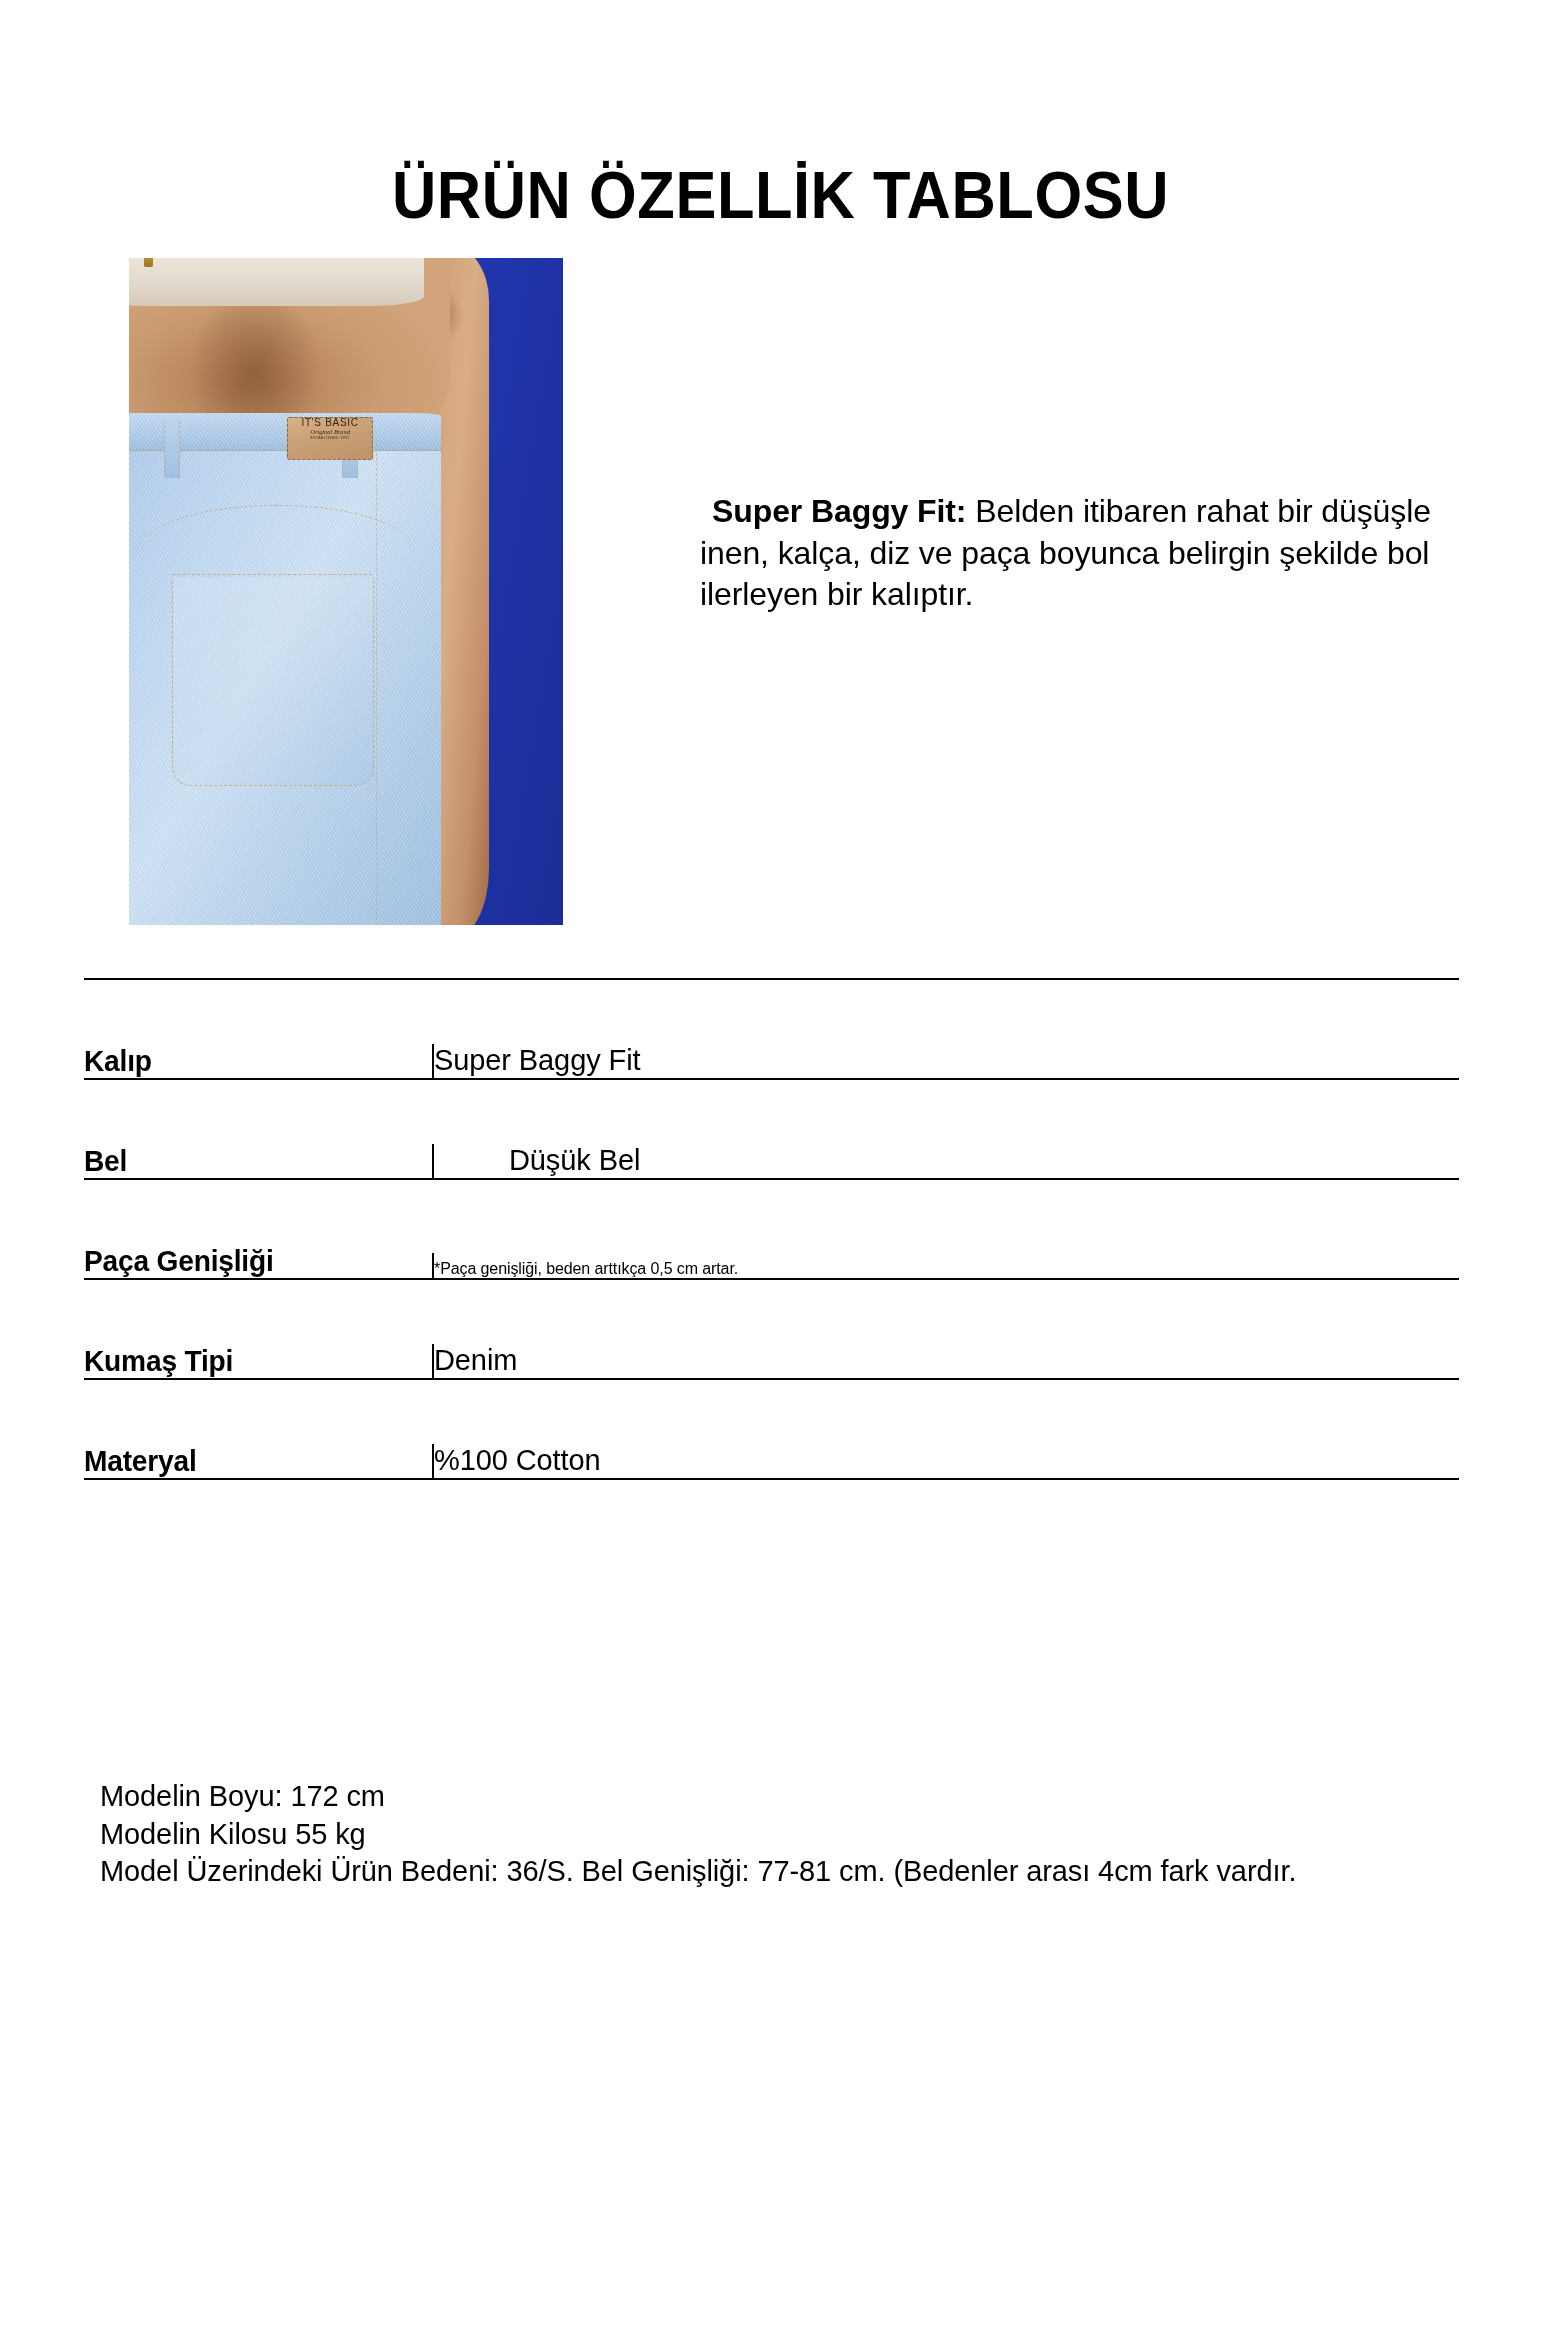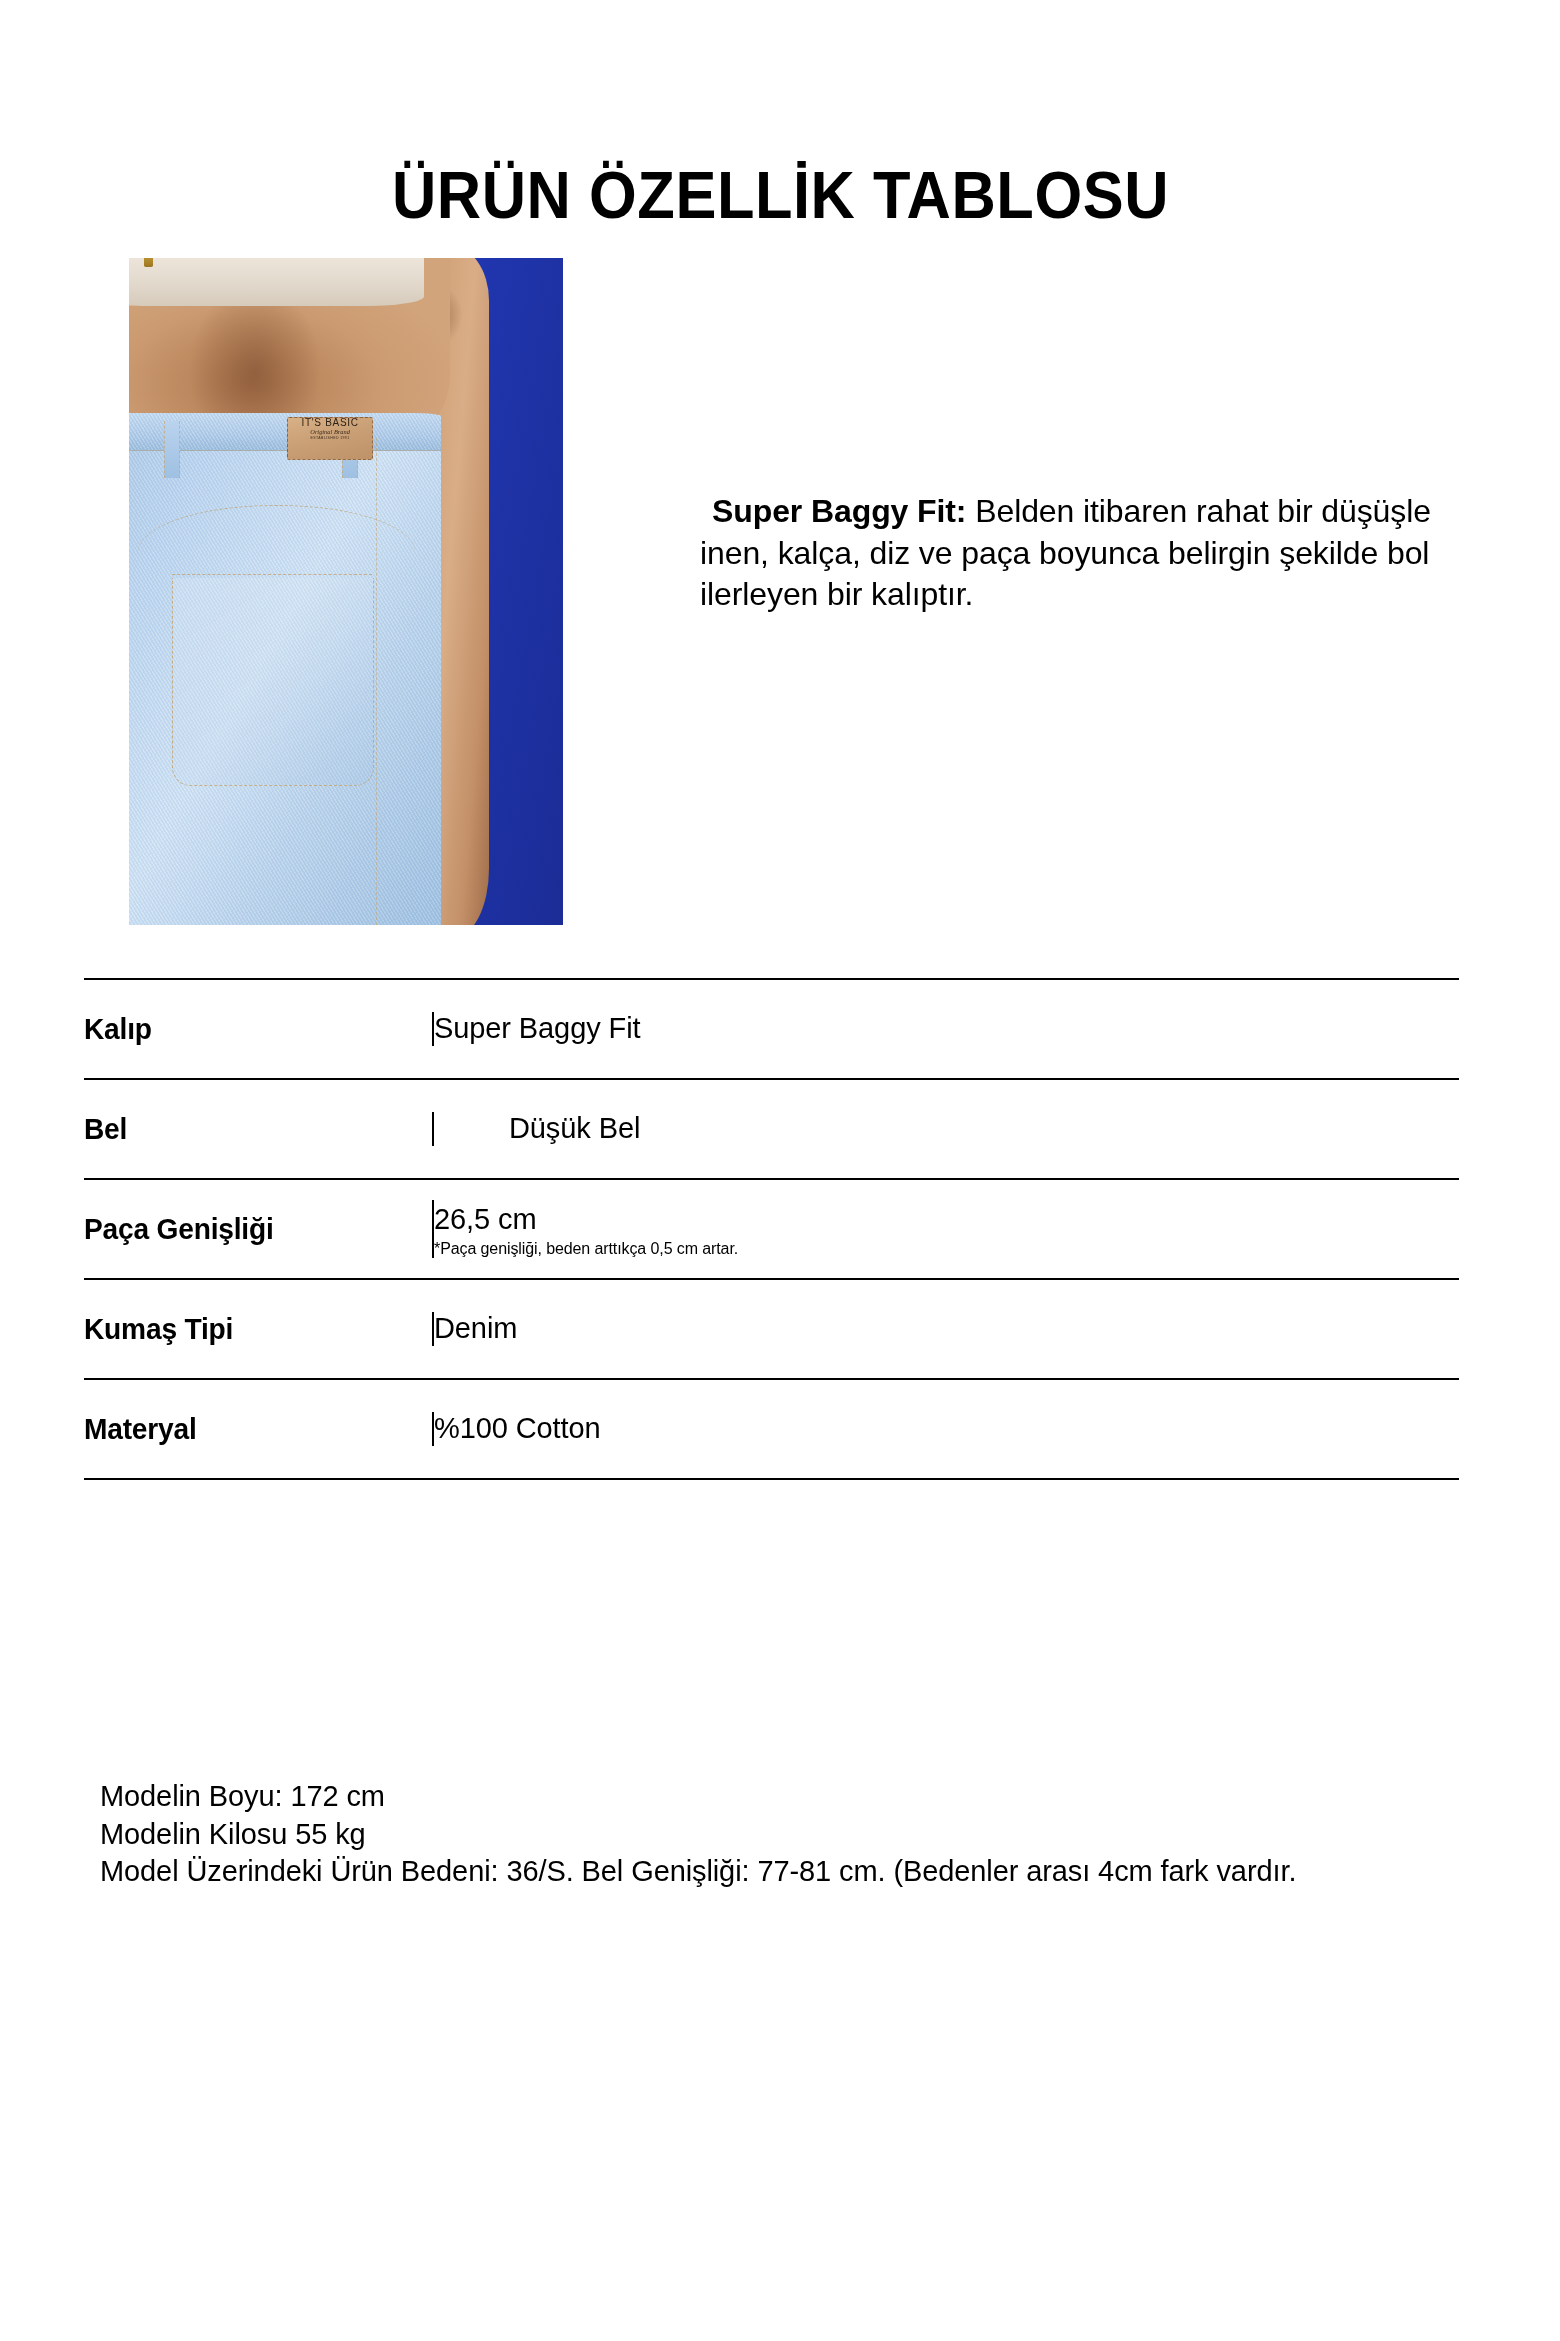--- a/index.html
+++ b/index.html
@@ -236,21 +236,21 @@
     position: absolute;
     left: 84px;
     top: 978px;
     width: 1375px;
     border-top: 2.9px solid #000;
     border-bottom: 2.9px solid #000;
     box-sizing: border-box;
   }
   .spec-row {
     display: flex;
-    align-items: center;
+    align-items: flex-end;
     border-bottom: 2.3px solid #000;
     min-height: 98px;
   }
   .spec-row:last-child {
     border-bottom: none;
   }
   .spec-label {
     width: 348px;
     flex: 0 0 348px;
     display: flex;
@@ -352,21 +352,20 @@
     <div class="spec-label">Bel</div>
     <div class="spec-value indented">
       <div class="value-main">Düşük Bel</div>
     </div>
   </div>
 
 
   <div class="spec-row">
     <div class="spec-label">Paça Genişliği</div>
     <div class="spec-value has-note">
-      <div class="value-main">26,5 cm</div>
       <div class="value-note">*Paça genişliği, beden arttıkça 0,5 cm artar.</div>
     </div>
   </div>
 
   <div class="spec-row">
     <div class="spec-label">Kumaş Tipi</div>
     <div class="spec-value">
       <div class="value-main">Denim</div>
     </div>
   </div>

